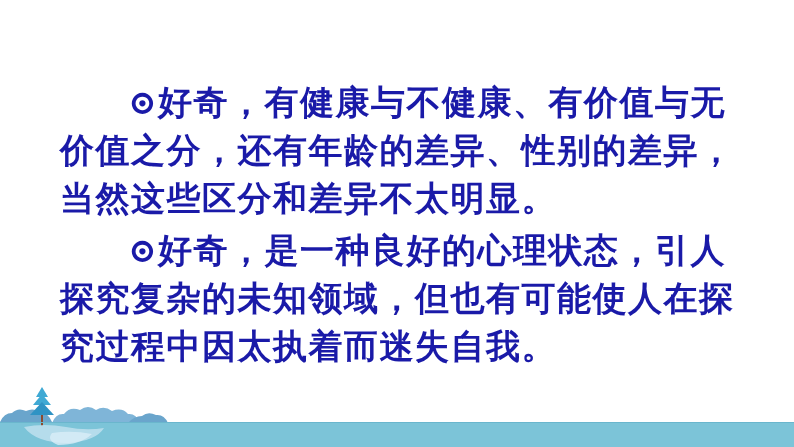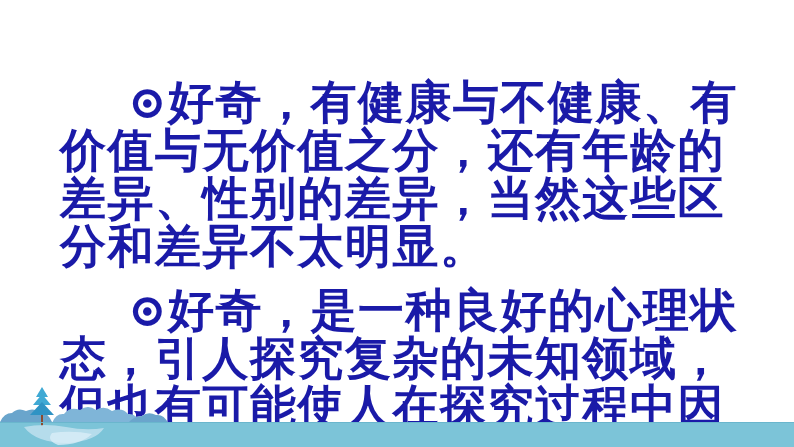--- a/index.html
+++ b/index.html
@@ -26,32 +26,32 @@
   .content {
     position: absolute;
     left: 60px;
     top: 78px;
     width: 690px;
   }
 
   .para {
     color: #1a1aa8;
     font-family: "DejaVu Serif", serif;
-    font-size: 46px;
+    font-size: 34px;
     line-height: 48px;
     letter-spacing: 1.5px;
     font-weight: 600;
     text-indent: 68px;
     margin: 0;
     white-space: normal;
     word-break: break-all;
   }
 
   .para + .para {
-    margin-top: 16px;
+    margin-top: 4px;
   }
 
   
   .decor {
     position: absolute;
     left: 0;
     bottom: 0;
     width: 794px;
     height: 62px;
     pointer-events: none;

